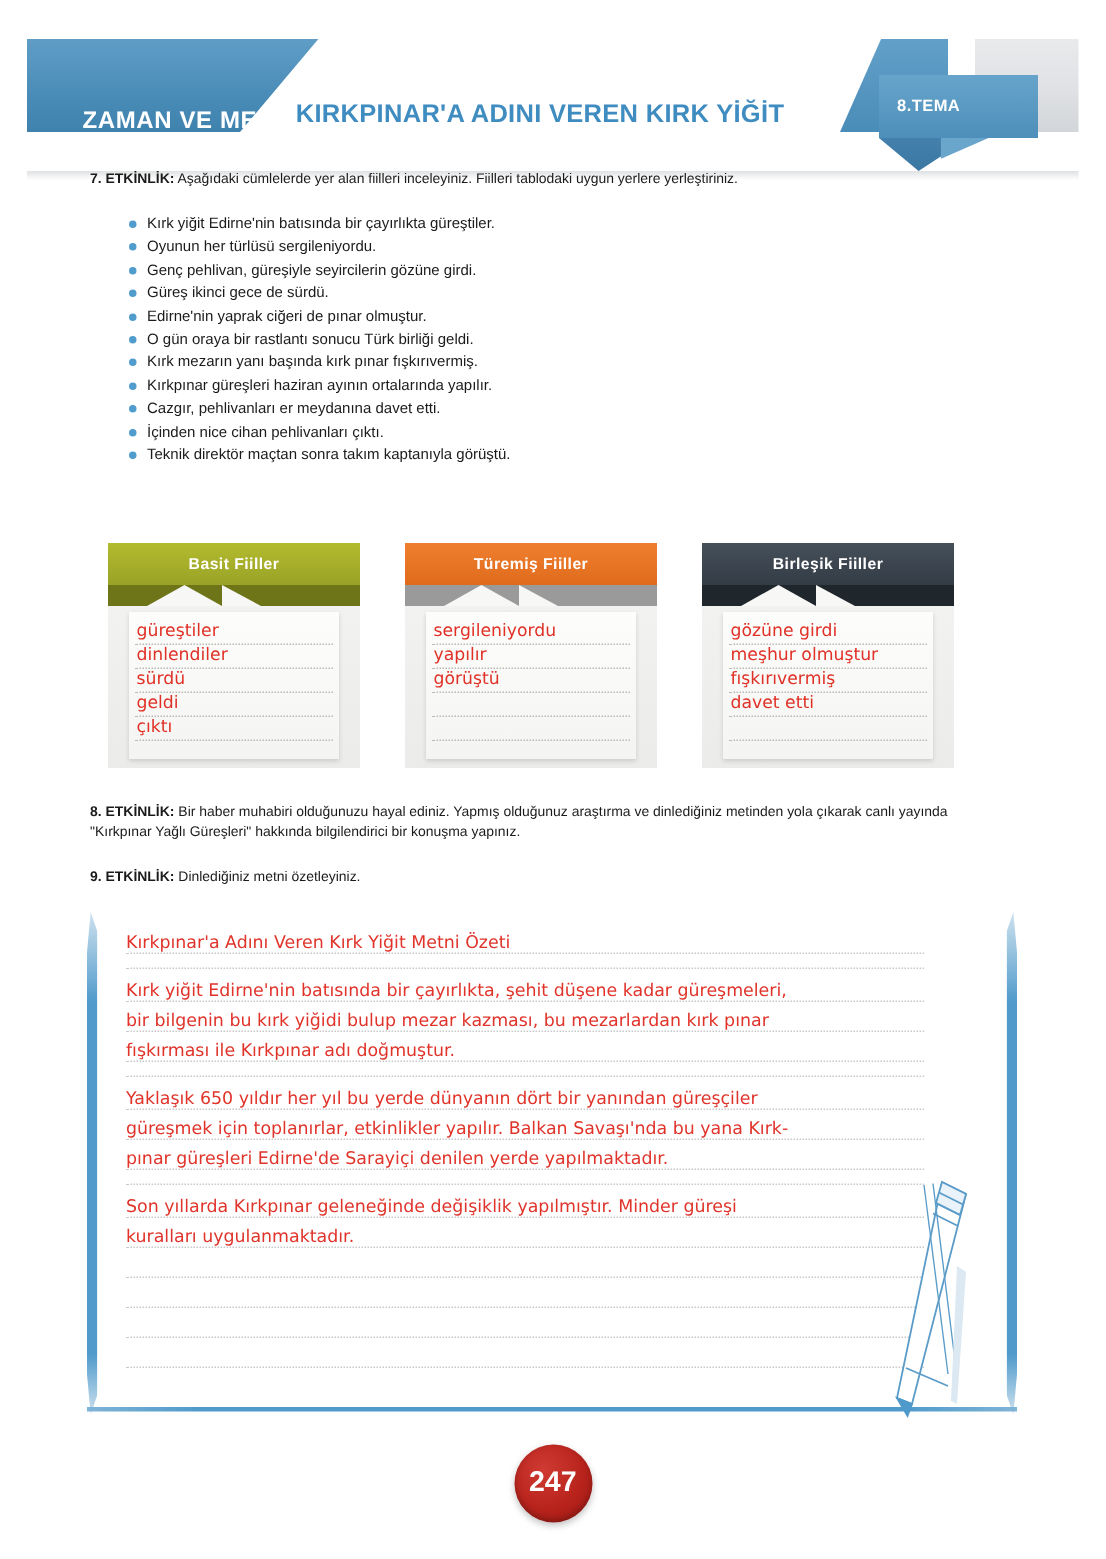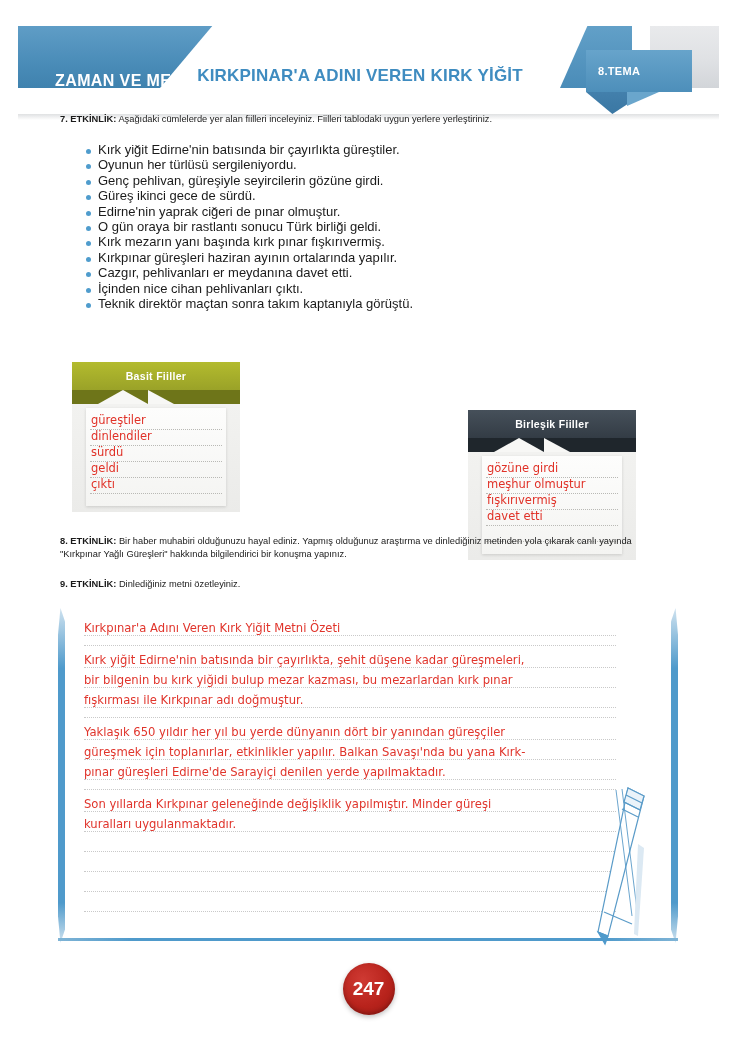--- a/index.html
+++ b/index.html
@@ -45,28 +45,28 @@
   .act b{font-weight:bold;}
   #act7{left:60px;top:113px;width:620px;}
   #act8{left:60px;top:535px;width:595px;}
   #act9{left:60px;top:578px;width:620px;}
 
   
   .bullets{position:absolute;left:86px;top:143px;width:480px;}
   .bl{display:flex;align-items:baseline;height:15.4px;}
   .bl .dot{width:5px;height:5px;border-radius:50%;background:#4f9ccd;
     flex:0 0 auto;margin-right:7px;}
-  .bl .txt{font-size:13px;color:#1b1b1b;line-height:14px;}
+  .bl .txt{font-size:10px;color:#1b1b1b;line-height:14px;}
 
   
   .boxes{position:absolute;left:72px;top:362px;width:570px;height:150px;}
   .vbox{position:absolute;top:0;width:168px;height:116px;}
   .vbox.b1{left:0;}
   .vbox.b2{left:198px;}
-  .vbox.b3{left:396px;margin-top:48px;}
+  .vbox.b3{left:396px;}
   .vb-head{position:absolute;left:0;top:0;width:100%;height:28px;
     display:flex;align-items:center;justify-content:center;
     font-size:10.5px;font-weight:bold;color:#fff;letter-spacing:.3px;}
   .vb-band{position:absolute;left:0;top:28px;width:100%;height:14px;}
   .vb-notch{position:absolute;left:26px;top:28px;width:50px;height:14px;
     background:#f7f7f5;clip-path:polygon(0 100%,50% 0,100% 100%);}
   .vb-notch2{position:absolute;left:76px;top:28px;width:26px;height:14px;
     background:#f7f7f5;clip-path:polygon(0 0,100% 100%,0 100%);}
   .vb-body{position:absolute;left:0;top:42px;width:100%;height:108px;
     background:linear-gradient(180deg,#f2f2f0 0%,#ebebe9 100%);}
@@ -209,20 +209,41 @@
           </div>
         <div class="vb-line">
             <span class="vb-word">geldi</span>
           </div>
         <div class="vb-line">
             <span class="vb-word">çıktı</span>
           </div>
       </div>
     </div>
 
+    <div class="vbox b2">
+      <div class="vb-head">Türemiş Fiiller</div>
+      <div class="vb-band"></div>
+      <div class="vb-notch"></div>
+      <div class="vb-notch2"></div>
+      <div class="vb-body"></div>
+      <div class="vb-paper"></div>
+      <div class="vb-lines">
+        <div class="vb-line">
+            <span class="vb-word">sergileniyordu</span>
+          </div>
+        <div class="vb-line">
+            <span class="vb-word">yapılır</span>
+          </div>
+        <div class="vb-line">
+            <span class="vb-word">görüştü</span>
+          </div>
+        <div class="vb-line"></div>
+        <div class="vb-line"></div>
+      </div>
+    </div>
 
     <div class="vbox b3">
       <div class="vb-head">Birleşik Fiiller</div>
       <div class="vb-band"></div>
       <div class="vb-notch"></div>
       <div class="vb-notch2"></div>
       <div class="vb-body"></div>
       <div class="vb-paper"></div>
       <div class="vb-lines">
         <div class="vb-line">

